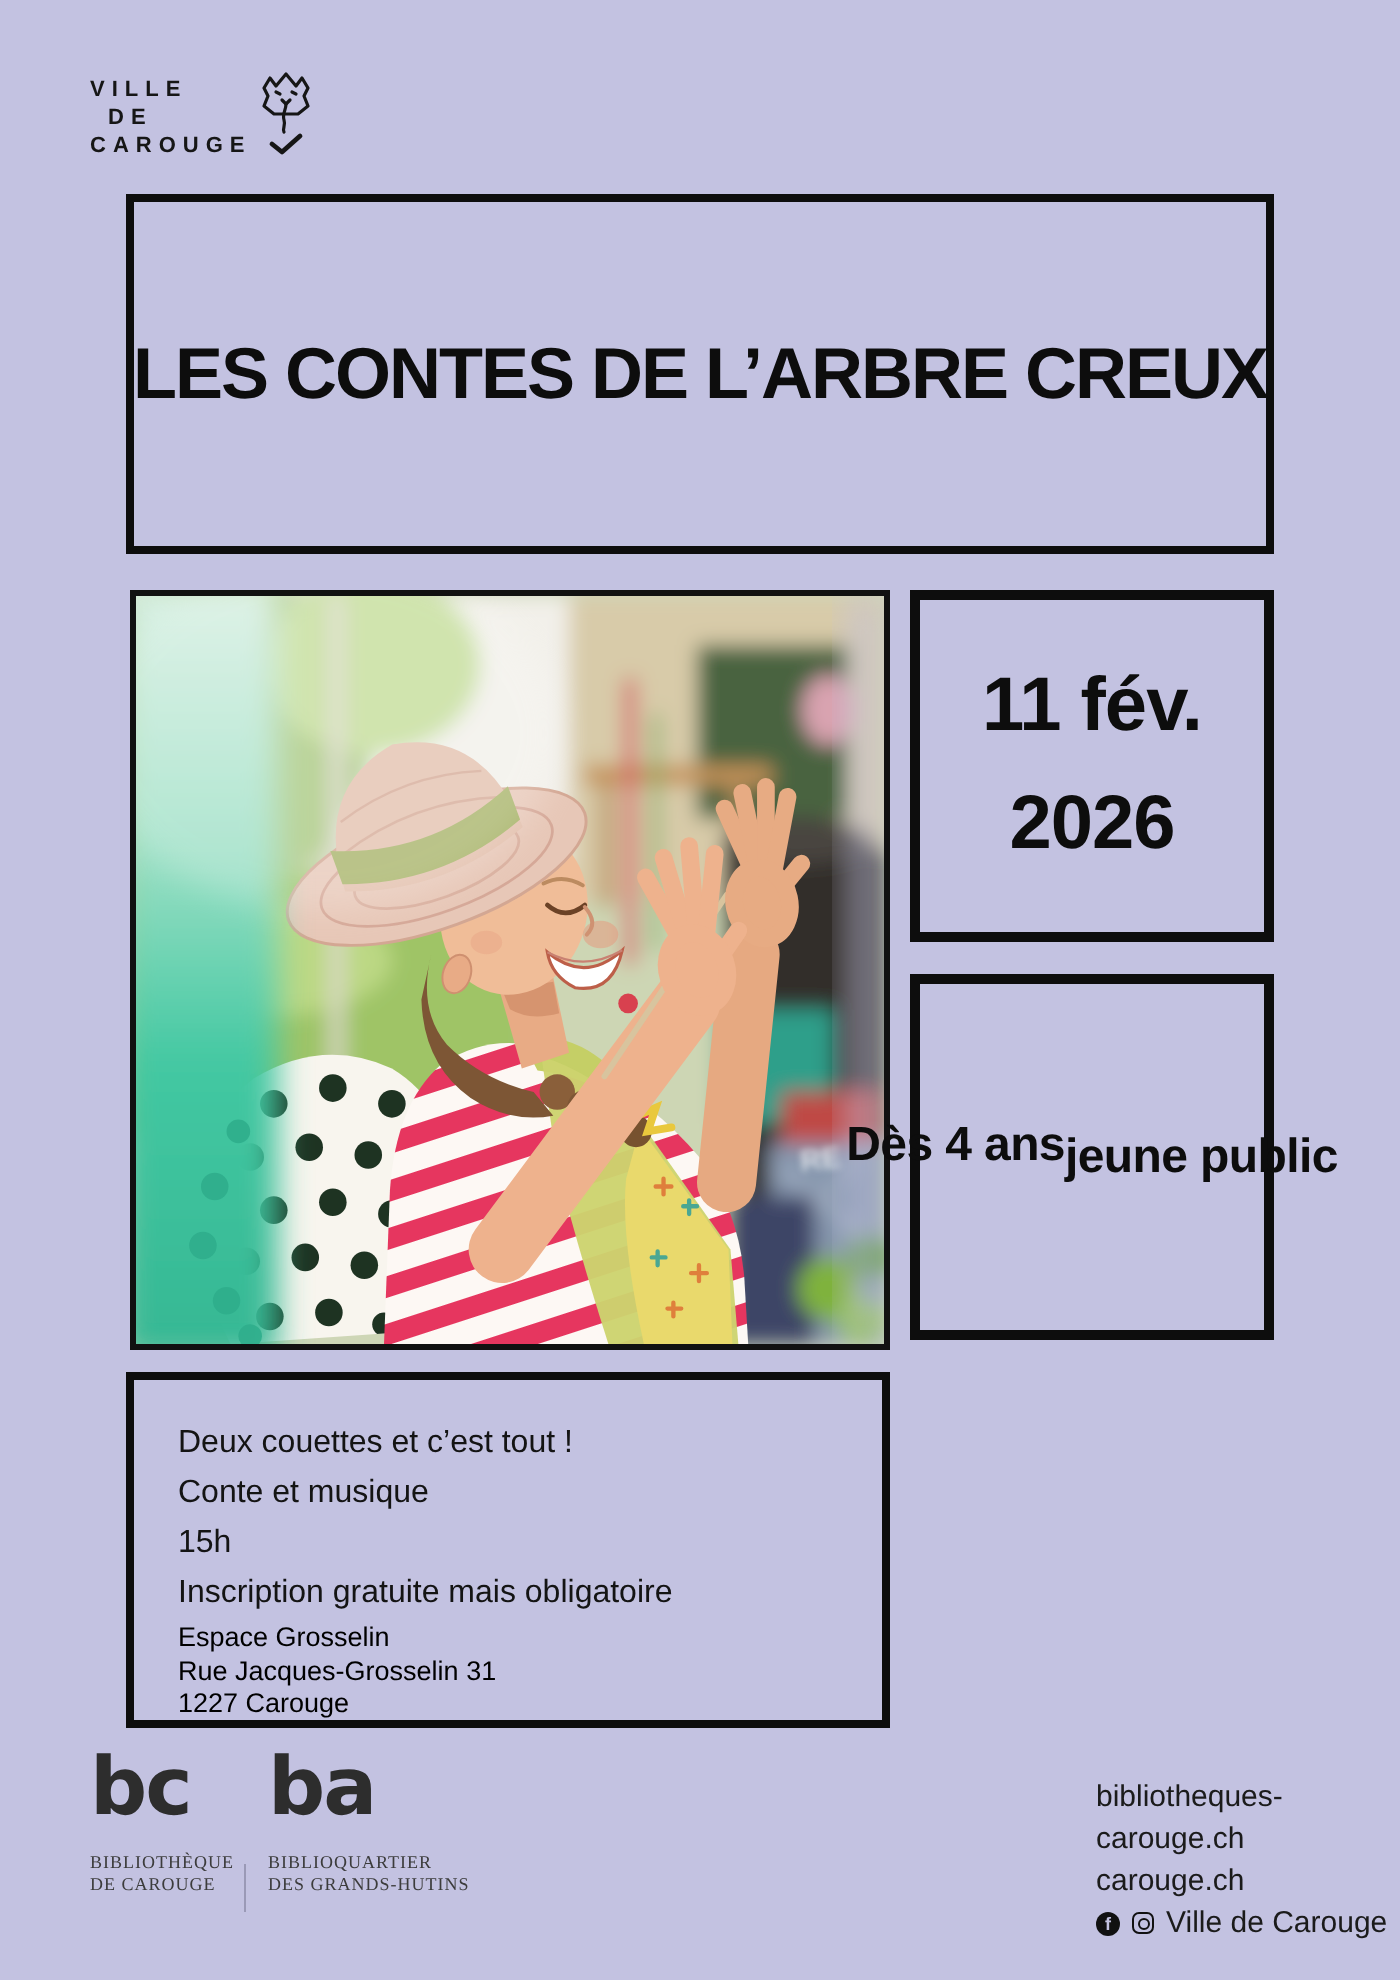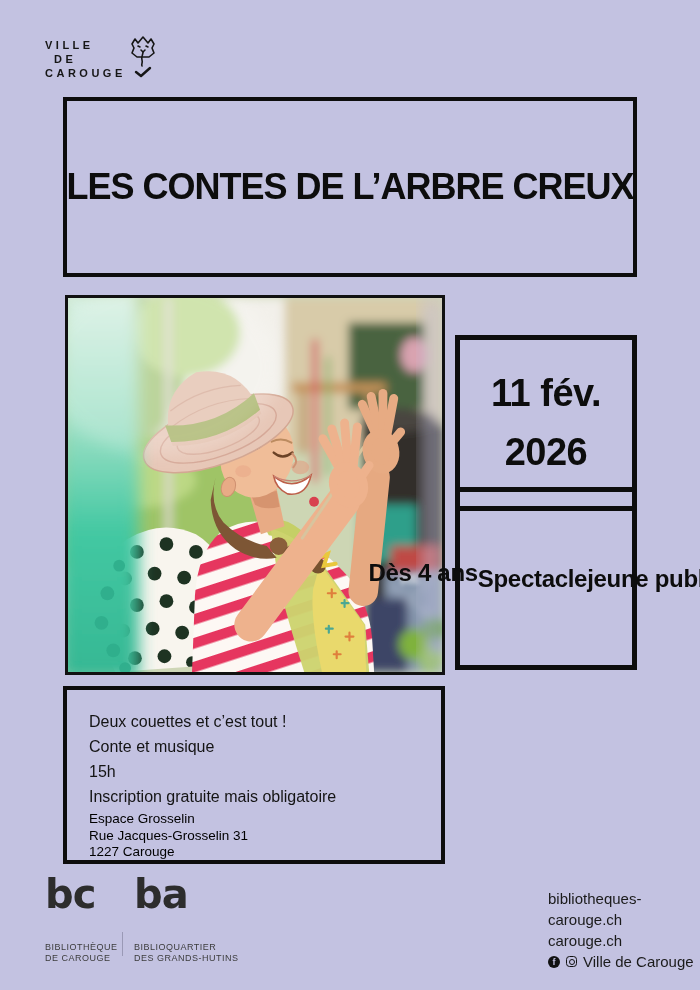--- a/index.html
+++ b/index.html
@@ -17,41 +17,41 @@
     font-size:11px;font-weight:700;letter-spacing:3.5px;color:#161616;}
   .city-logo .l2{padding-left:9px;}
   .lion{position:absolute;right:14px;top:-4px;}
   
   .frame{border:4px solid #0d0d0d;box-sizing:border-box;background:transparent;}
   .title-box{left:63px;top:97px;width:574px;height:180px;
     display:flex;align-items:center;justify-content:center;}
   .title-text{font-size:36px;font-weight:800;letter-spacing:-1px;white-space:nowrap;
     font-family:"Liberation Sans",sans-serif;}
   .date-box{left:455px;top:295px;width:182px;height:176px;border-width:5px;
-    display:flex;flex-direction:column;align-items:center;justify-content:center;gap:16px;margin-top:40px;}
+    display:flex;flex-direction:column;align-items:center;justify-content:center;gap:16px;}
   .date-line{font-size:38px;font-weight:800;letter-spacing:-0.5px;}
   .aud-box{left:455px;top:487px;width:182px;height:183px;border-width:5px;
     display:flex;align-items:center;justify-content:center;}
   .aud-line{font-size:24px;font-weight:800;line-height:34px;letter-spacing:-0.3px;white-space:nowrap;}
   .aud-line.first{margin-bottom:12px;}
   
   .photo-frame{left:65px;top:295px;width:380px;height:380px;border:3px solid #111;
     box-sizing:border-box;overflow:hidden;background:#cfd8bc;}
   .photo-frame svg{display:block;width:374px;height:374px;}
   
   .details-box{left:63px;top:686px;width:382px;height:178px;padding:24px 14px 0 22px;}
   .d-line{font-size:16px;line-height:16px;margin-bottom:9px;color:#141414;}
   .d-line.last{margin-bottom:6px;}
   .d-addr{font-size:13.5px;line-height:16.5px;color:#000000;}
   
   .footer-left{left:45px;top:868px;display:flex;align-items:flex-start;}
   .lib-col{display:flex;flex-direction:column;}
   .lib-logo{font-family:"DejaVu Sans",sans-serif;font-weight:700;font-size:40px;
     line-height:52px;color:#2d2d2d;letter-spacing:-1px;}
-  .lib-cap{margin-top:22px;font-size:9px;line-height:11px;letter-spacing:.5px;color:#3c3c3c;}
+  .lib-cap{margin-top:6px;font-size:9px;line-height:11px;letter-spacing:.5px;color:#3c3c3c;font-family:Liberation Serif, serif;}
   .lib-divider{width:1px;height:24px;background:#9a99b6;margin:64px 11px 0 11px;}
   .col2{margin-left:0;}
   .footer-right{left:520px;top:888px;font-size:15px;line-height:21px;color:#1b1b1b;margin-left:28px;}
   .social-row{display:flex;align-items:center;gap:6px;}
   .icon-fb{width:12px;height:12px;border-radius:50%;background:#111;color:#c3c2e1;
     display:flex;align-items:center;justify-content:center;
     font-size:9px;font-weight:700;line-height:12px;}
   .icon-ig{width:11px;height:11px;border:1.4px solid #111;border-radius:3.5px;
     box-sizing:border-box;position:relative;}
   .icon-ig::after{content:"";position:absolute;left:1.6px;top:1.6px;width:4.5px;height:4.5px;
@@ -259,21 +259,20 @@
 </svg>
 </div>
 
 <div class="abs frame date-box">
   <div class="date-line">11 fév.</div>
   <div class="date-line">2026</div>
 </div>
 
 <div class="abs frame aud-box">
   <div class="aud-line first">Dès 4 ans</div>
-  <div class="aud-line">Spectacle</div>
   <div class="aud-line">jeune public</div>
 </div>
 
 <div class="abs frame details-box">
   <div class="d-line">Deux couettes et c’est tout !</div>
   <div class="d-line">Conte et musique</div>
   <div class="d-line">15h</div>
   <div class="d-line last">Inscription gratuite mais obligatoire</div>
   <div class="d-addr">Espace Grosselin</div>
   <div class="d-addr">Rue Jacques-Grosselin 31</div>

